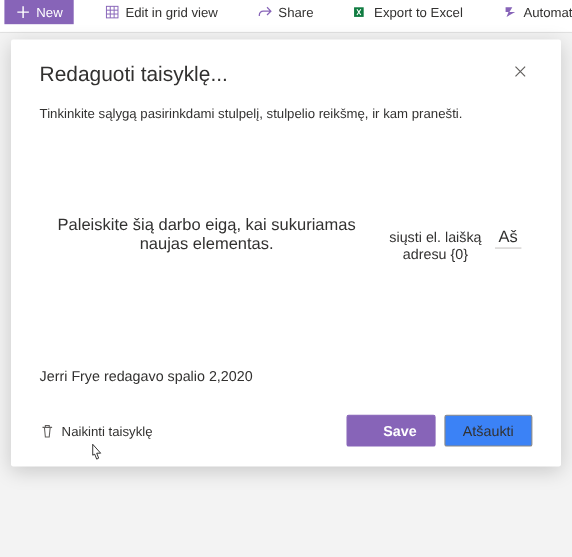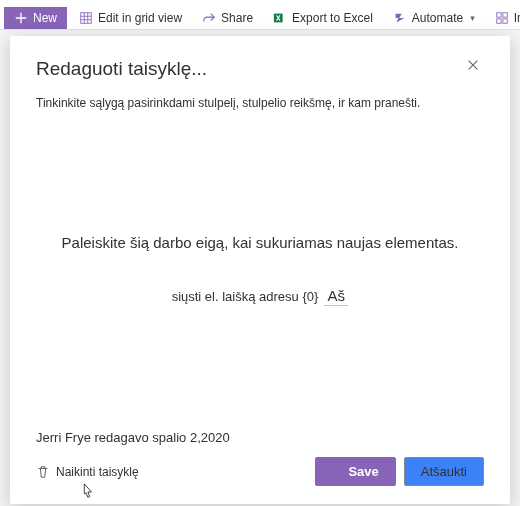--- a/index.html
+++ b/index.html
@@ -6,26 +6,26 @@
     body {
       font-family: "Segoe UI", -apple-system, sans-serif;
       font-size: 13px;
       background: #f3f3f3;
       width: 520px;
       height: 506px;
       overflow: hidden;
     }
     .toolbar {
       display: flex;
-      align-items: flex-end;
+      align-items: flex-start;
       height: 30px;
       background: #fff;
       border-bottom: 1px solid #e1e1e1;
       padding: 0 4px;
-      gap: 4px;
+      gap: 20px;
     }
     .tb-btn {
       display: flex;
       align-items: center;
       gap: 5px;
       padding: 4px 8px;
       font-size: 12px;
       color: #323130;
       cursor: pointer;
       white-space: nowrap;
@@ -36,21 +36,21 @@
       padding: 4px 10px;
     }
     .tb-ico { width: 14px; height: 14px; display: inline-flex; align-items: center; justify-content: center; }
     .tb-ico svg { width: 14px; height: 14px; }
     .chev { font-size: 9px; color: #666; margin-left: 2px; }
     .panel {
       position: absolute;
       top: 36px;
       left: 10px;
       width: 500px;
-      height: 468px;
+      height: 388px;
       background: #fff;
       box-shadow: 0 4px 18px rgba(0,0,0,0.18);
       border-radius: 2px;
       padding: 22px 26px 18px 26px;
       display: flex;
       flex-direction: column;
     }
     .panel-head {
       display: flex;
       justify-content: space-between;
@@ -68,21 +68,21 @@
     }
     .close-x svg { width: 14px; height: 14px; }
     .panel-sub {
       margin-top: 16px;
       font-size: 12px;
       color: #323130;
     }
     .body-area {
       flex: 1;
       display: flex;
-      flex-direction: column;
+      flex-direction: row;
       justify-content: center;
       align-items: center;
       text-align: center;
       padding: 0 10px;
       gap: 18px;
     }
     .wf-desc {
       font-size: 15px;
       color: #323130;
       margin-bottom: 18px;
@@ -102,21 +102,21 @@
       min-width: 24px;
     }
     .meta {
       font-size: 13px;
       color: #323130;
       margin-top: auto;
     }
     .footer {
       display: flex;
       align-items: center;
-      margin-top: 12px;
+      margin-top: 28px;
     }
     .delete-link {
       display: flex;
       align-items: center;
       gap: 6px;
       font-size: 12px;
       color: #323130;
       cursor: pointer;
     }
     .delete-link svg { width: 14px; height: 14px; color: #605e5c; }

